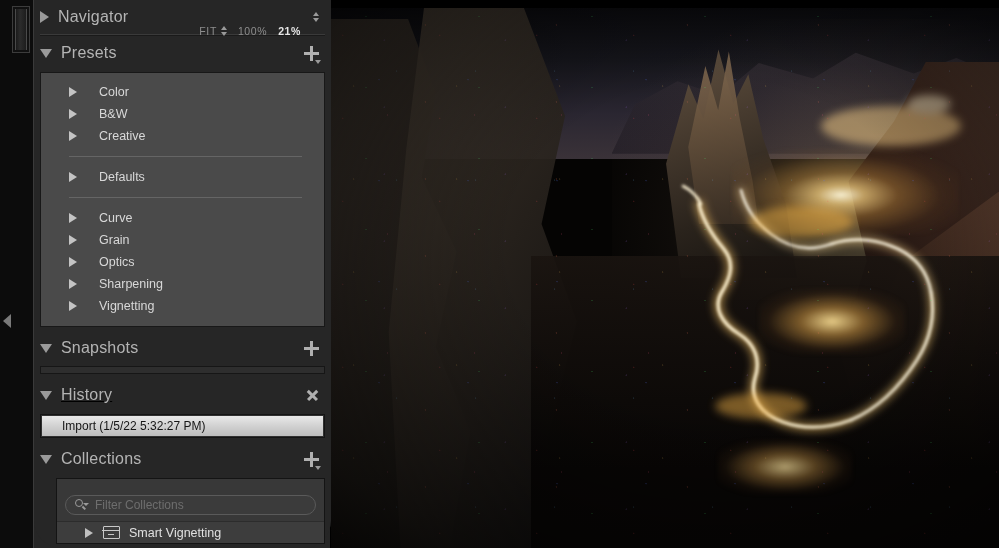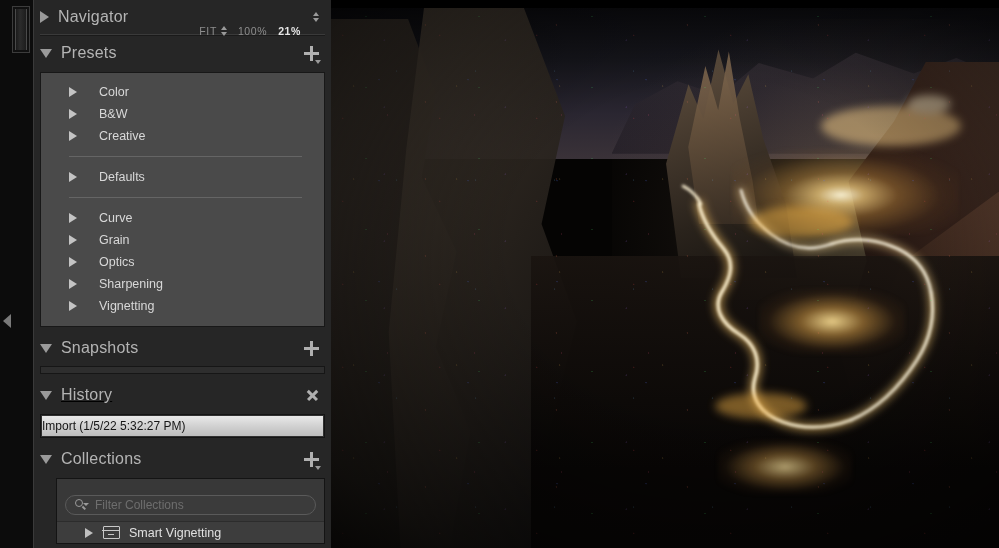--- a/index.html
+++ b/index.html
@@ -74,20 +74,21 @@
     cursor: pointer;
   }
 
   
   .panel-col {
     position: absolute;
     left: 34px; top: 0;
     width: 297px;
     height: 548px;
     background: #262626;
+    border-radius: 27px;
   }
 
   
   .section-header {
     position: relative;
     height: 34px;
     display: flex;
     align-items: center;
     padding: 0 12px 0 6px;
     background: #262626;
@@ -238,21 +239,21 @@
   .history-body {
     margin: 2px 6px 0 6px;
     background: #303030;
     border: 1px solid #141414;
     padding: 1px;
   }
   .history-row {
     height: 20px;
     display: flex;
     align-items: center;
-    padding-left: 0;
+    padding-left: 20px;
     background: linear-gradient(180deg, #e9e9e9 0%, #cfcfcf 55%, #bdbdbd 100%);
     cursor: pointer;
   }
   .history-label {
     font-size: 12px;
     color: #161616;
     white-space: nowrap;
   }
 
   

